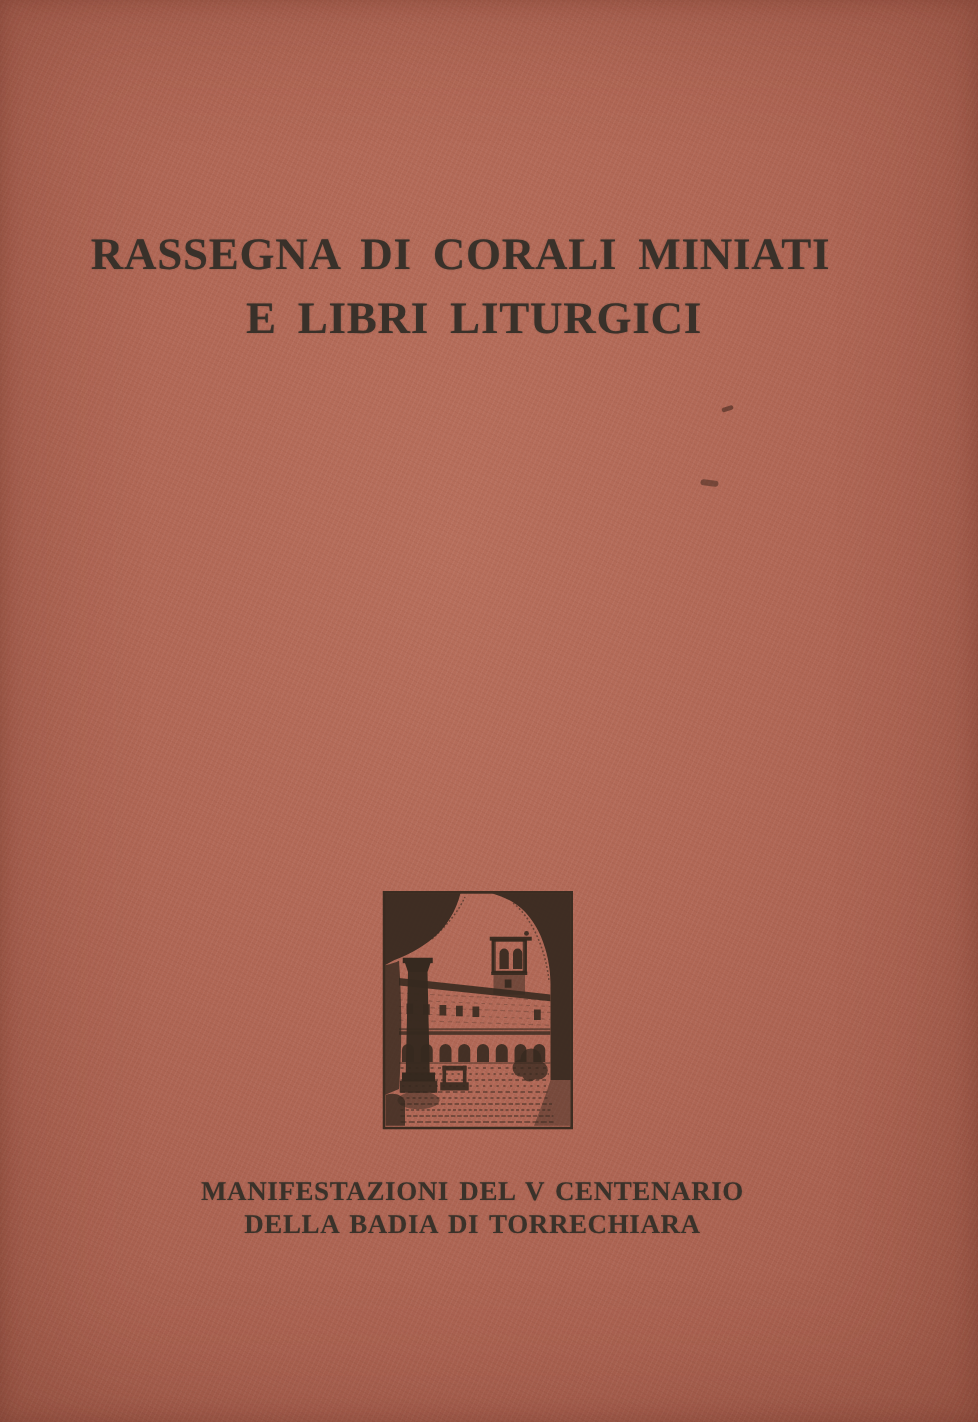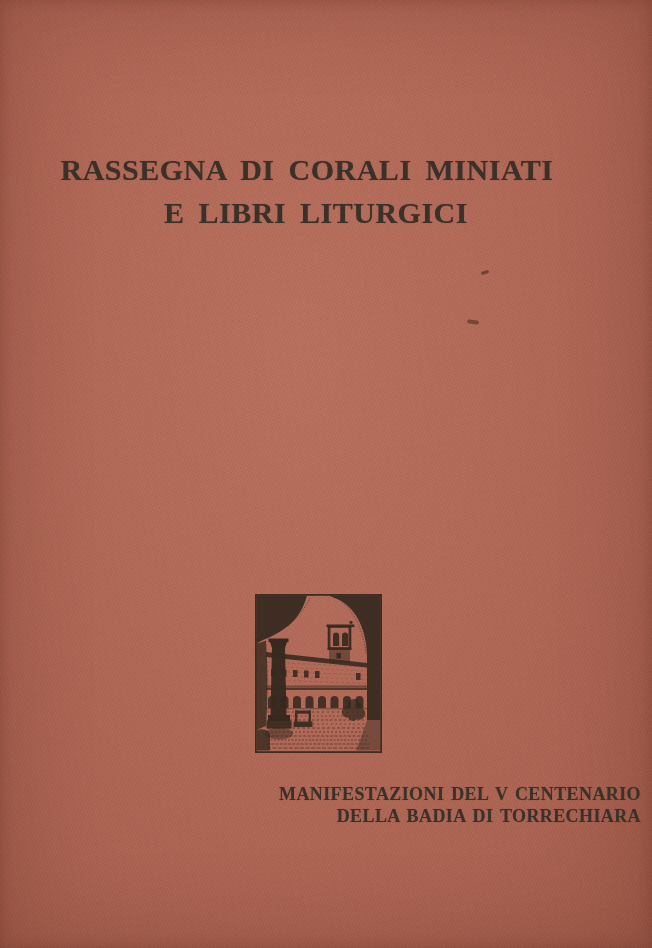--- a/index.html
+++ b/index.html
@@ -19,21 +19,21 @@
   .title{
     position:absolute;top:148px;left:0;width:652px;
     text-align:center;font-weight:bold;font-size:30px;line-height:43px;
     letter-spacing:.5px;word-spacing:6px;
     color:#39312a;text-shadow:0 0 1px rgba(57,49,42,.45);
   }
   .title .l1{transform:translateX(-19px);}
   .title .l2{transform:translateX(-10px);}
   .imprint{
     position:absolute;top:783px;left:0;width:652px;
-    text-align:right;font-weight:bold;font-size:18px;line-height:22px;
+    text-align:center;font-weight:bold;font-size:18px;line-height:22px;
     letter-spacing:.4px;word-spacing:2px;
     color:#3a322a;text-shadow:0 0 1px rgba(57,49,42,.4);
   }
   .imprint .l1,.imprint .l2{transform:translateX(-11px);}
   .engraving{
     position:absolute;left:255px;top:594px;width:127px;height:159px;
   }
   .blemish{position:absolute;background:rgba(45,28,20,.5);border-radius:2px;}
   .blemish.b1{left:481px;top:271px;width:8px;height:3px;transform:rotate(-18deg);}
   .blemish.b2{left:467px;top:320px;width:12px;height:4px;transform:rotate(7deg);

